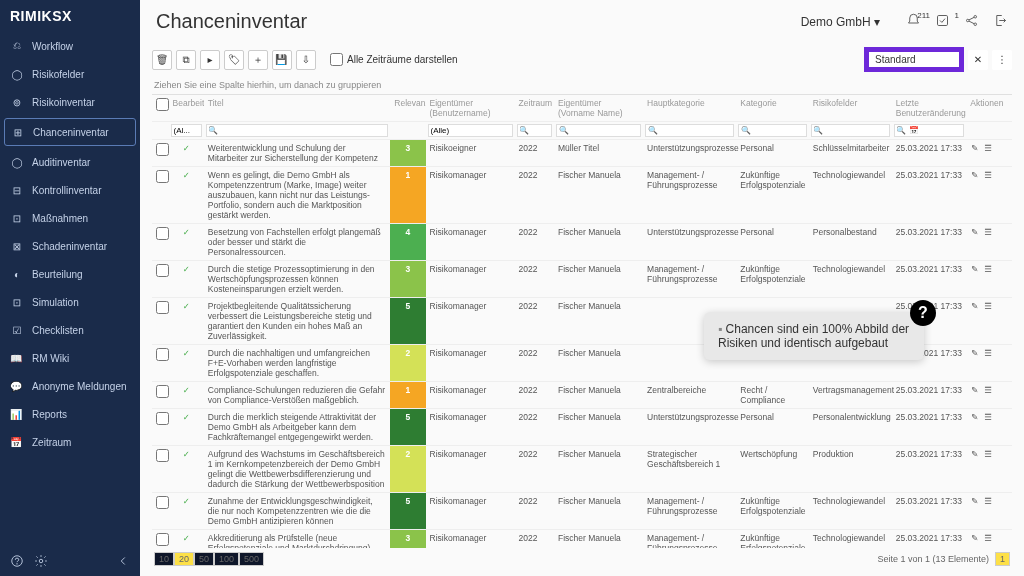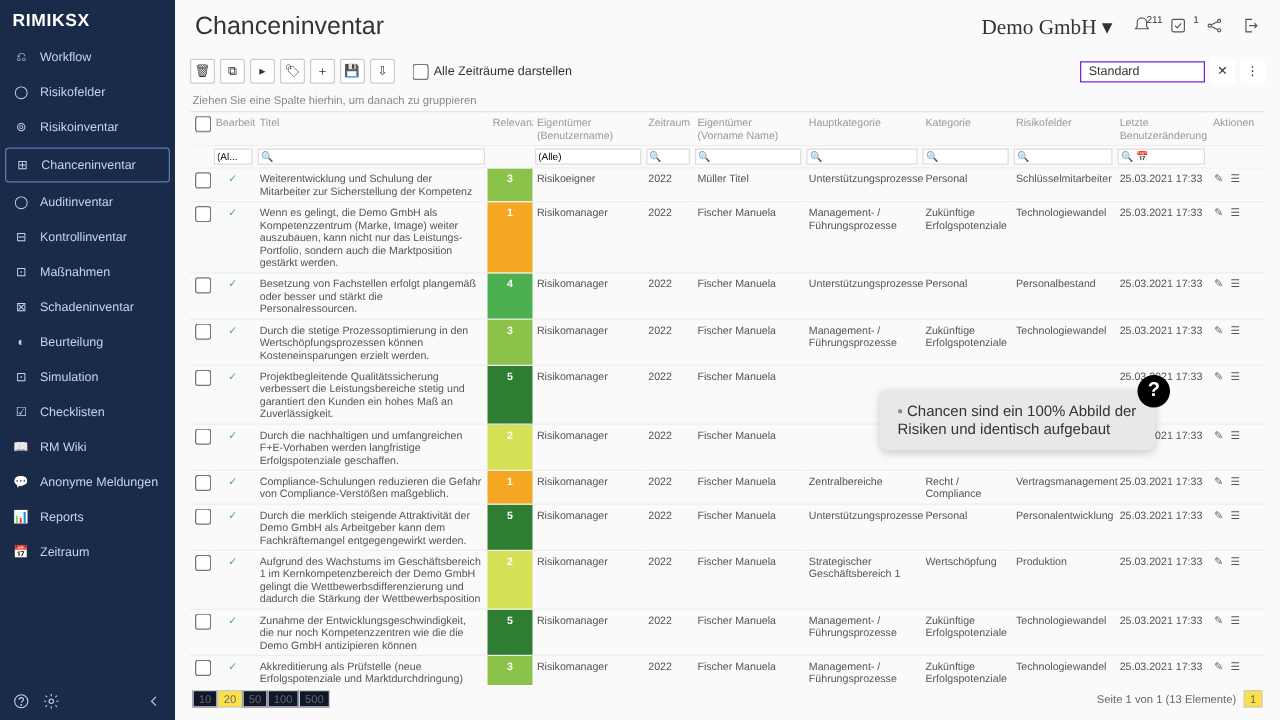--- a/index.html
+++ b/index.html
@@ -9,30 +9,30 @@
 .logo { padding: 8px 10px; font-weight: bold; font-size: 14px; color: #fff; letter-spacing: 0.5px; }
 .nav { flex: 1; overflow-y: auto; }
 .nav-item { display: flex; align-items: center; padding: 7px 10px; cursor: pointer; font-size: 10px; gap: 8px; }
 .nav-item.active { border: 1px solid #5a7bb5; border-radius: 3px; margin: 2px 4px; padding: 6px 6px; }
 .nav-item .ico { width: 14px; height: 14px; display: inline-flex; align-items: center; justify-content: center; }
 .sidebar-footer { display: flex; gap: 10px; padding: 8px 10px; justify-content: flex-start; }
 .sidebar-footer .ico { width: 14px; height: 14px; cursor: pointer; }
 .main { flex: 1; display: flex; flex-direction: column; background: #fafafa; }
 .topbar { display: flex; align-items: center; padding: 10px 16px 4px; }
 .page-title { font-size: 20px; font-weight: 300; color: #333; flex: 1; }
-.org-select { font-size: 17px; margin-right: 16px; cursor: pointer; font-family: Liberation Serif, serif; }
+.org-select { font-size: 12px; margin-right: 26px; cursor: pointer; }
 .topbar-icons { display: flex; gap: 14px; align-items: center; }
 .topbar-icons .tico { position: relative; cursor: pointer; }
 .badge { font-size: 8px; position: absolute; top: -2px; right: -9px; color: #333; }
 .content { flex: 1; padding: 6px 12px; overflow: hidden; position: relative; display: flex; flex-direction: column; }
 .toolbar { display: flex; align-items: center; gap: 4px; padding: 4px 0; }
 .tbtn { width: 20px; height: 20px; border: 1px solid #ccc; background: #fff; display: flex; align-items: center; justify-content: center; cursor: pointer; font-size: 10px; border-radius: 2px; }
 .check-wrap { display: flex; align-items: center; gap: 4px; margin-left: 10px; font-size: 10px; }
 .spacer { flex: 1; }
-.layout-select { border: 1px solid #6d28d9; padding: 2px 6px; font-size: 10px; min-width: 100px; background: #fff; }
+.layout-select { border: 5px solid #6d28d9; padding: 2px 6px; font-size: 10px; min-width: 100px; background: #fff; }
 .group-hint { font-size: 9px; color: #888; padding: 4px 2px; }
 .grid { flex: 1; overflow: auto; border-top: 1px solid #e0e0e0; position: relative; }
 table { border-collapse: collapse; width: 100%; table-layout: fixed; }
 th, td { border-bottom: 1px solid #eee; padding: 3px 4px; font-size: 8.5px; text-align: left; vertical-align: top; color: #555; }
 th { font-weight: normal; color: #999; background: #fafafa; position: sticky; top: 0; }
 th.filter-row { padding: 2px; }
 th.filter-row input { width: 100%; border: 1px solid #ddd; padding: 1px 2px; font-size: 8px; }
 .relcell { text-align: center; color: #fff; font-weight: bold; }
 .rel-1 { background: #f5a623; }
 .rel-2 { background: #d4e157; }

